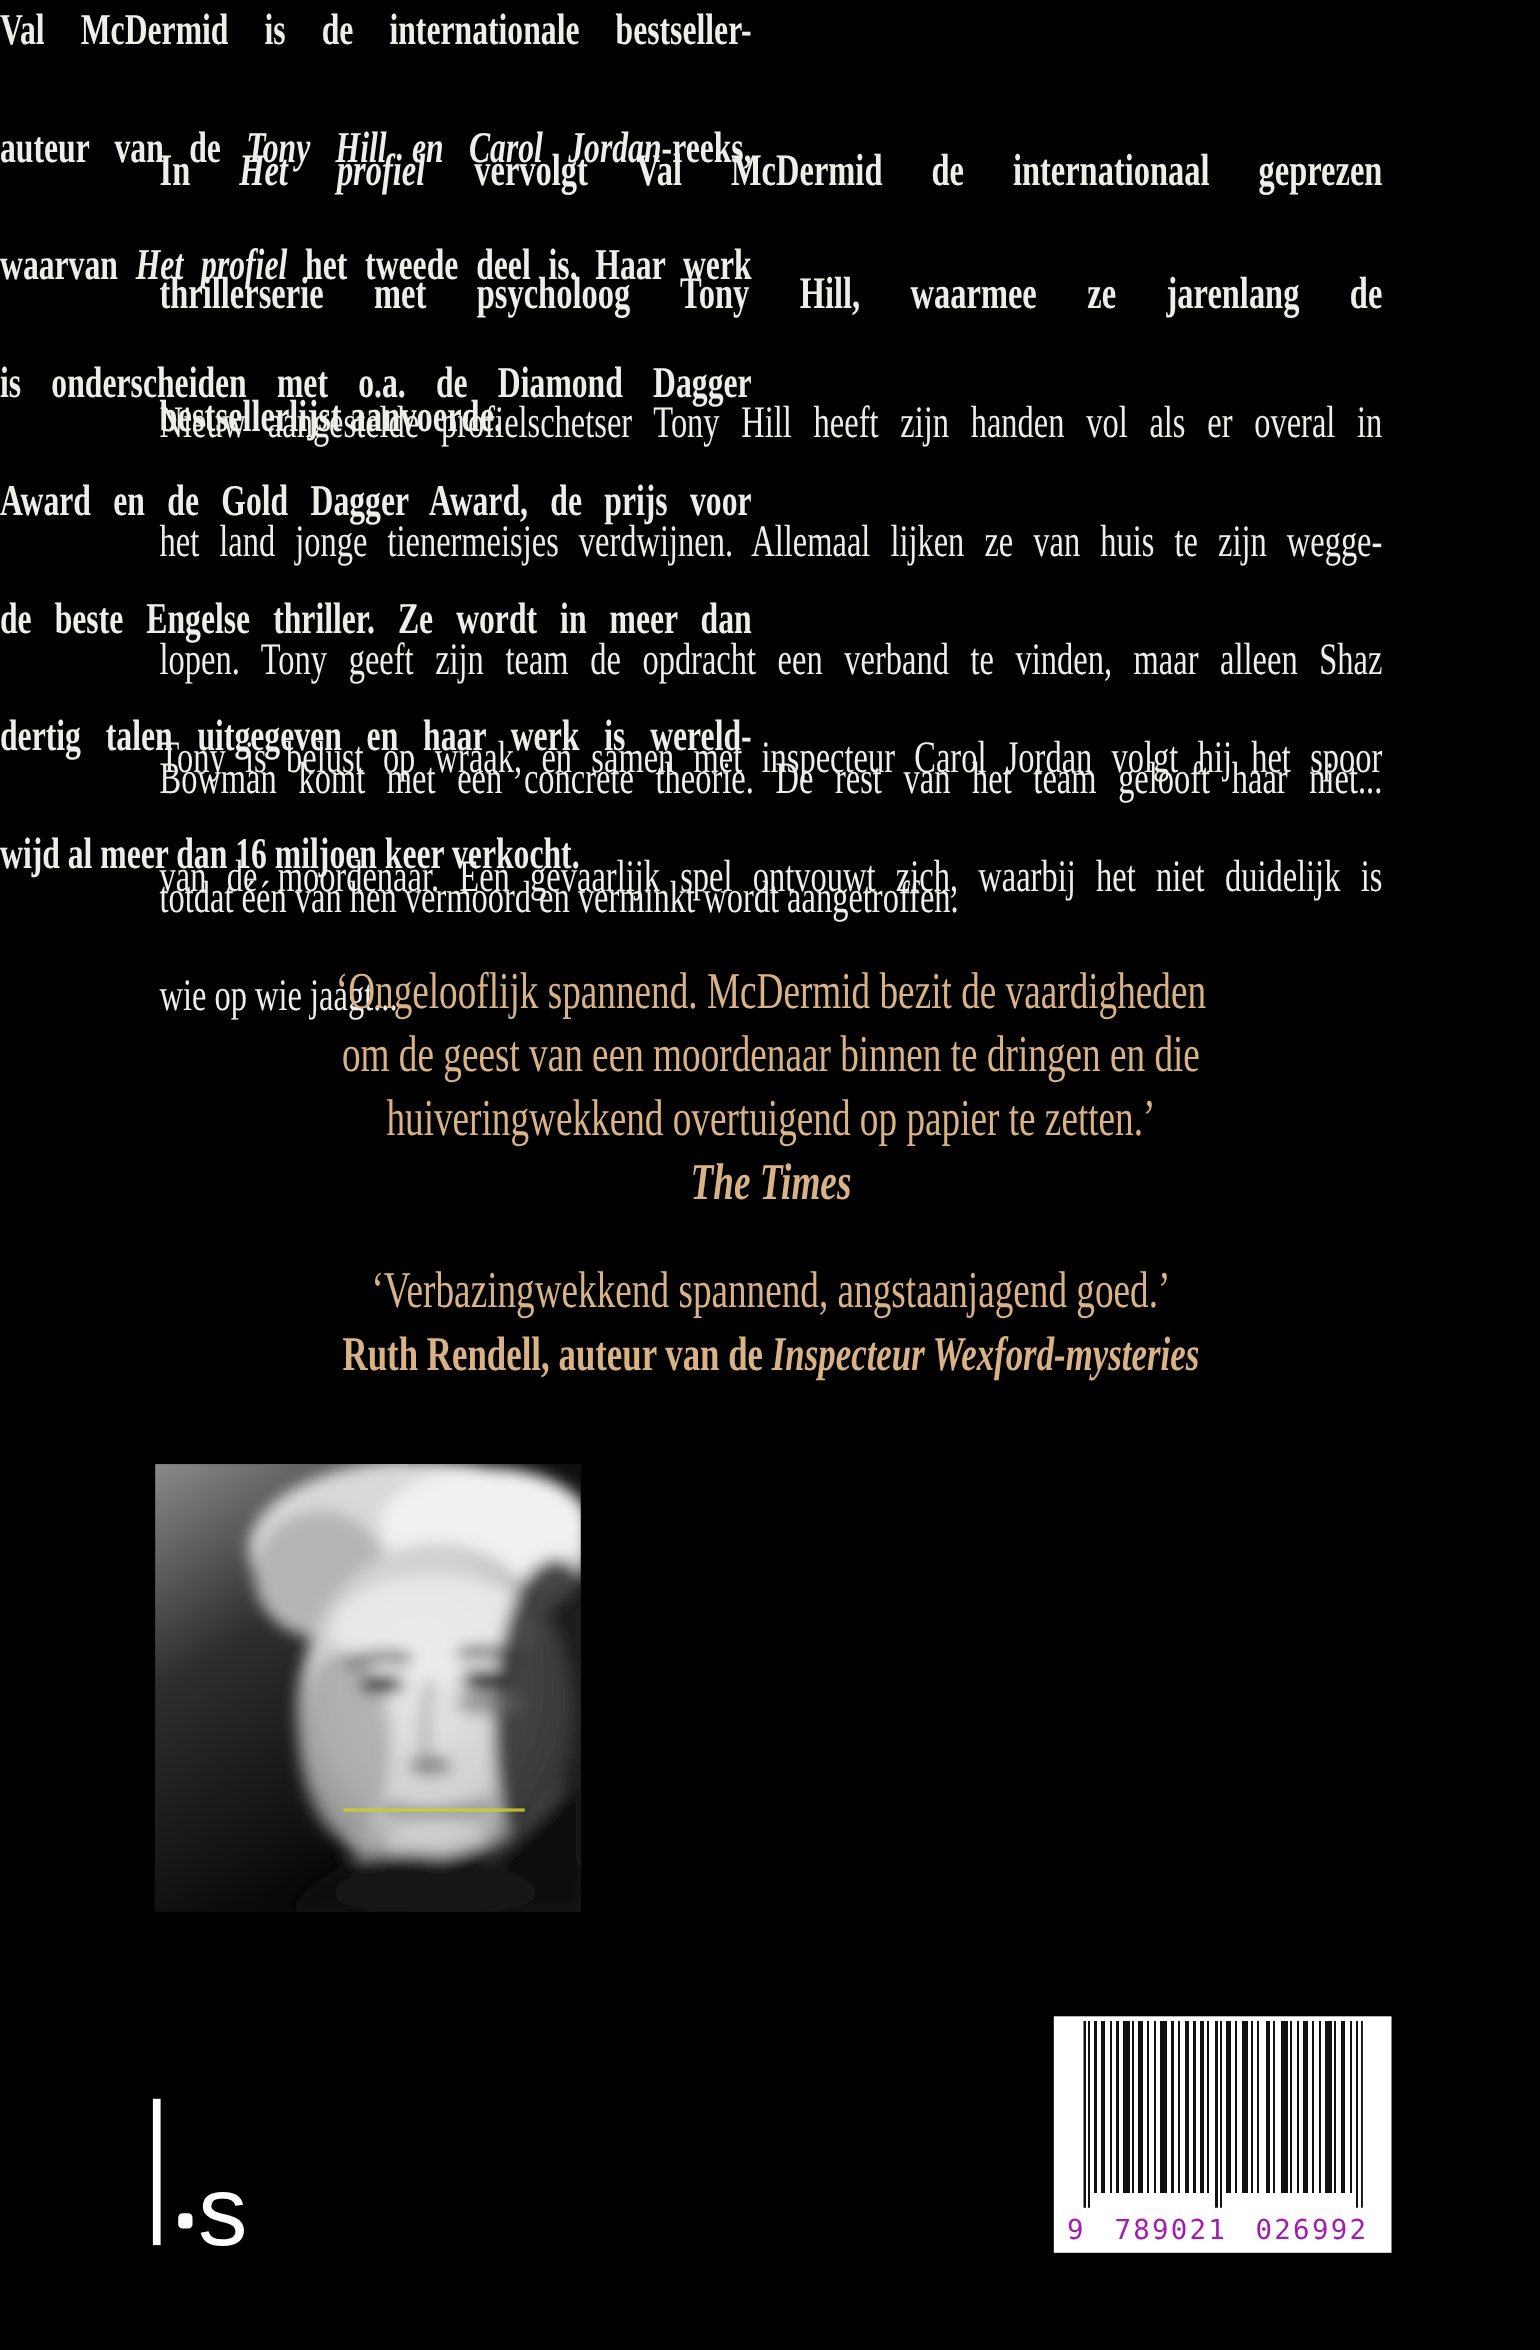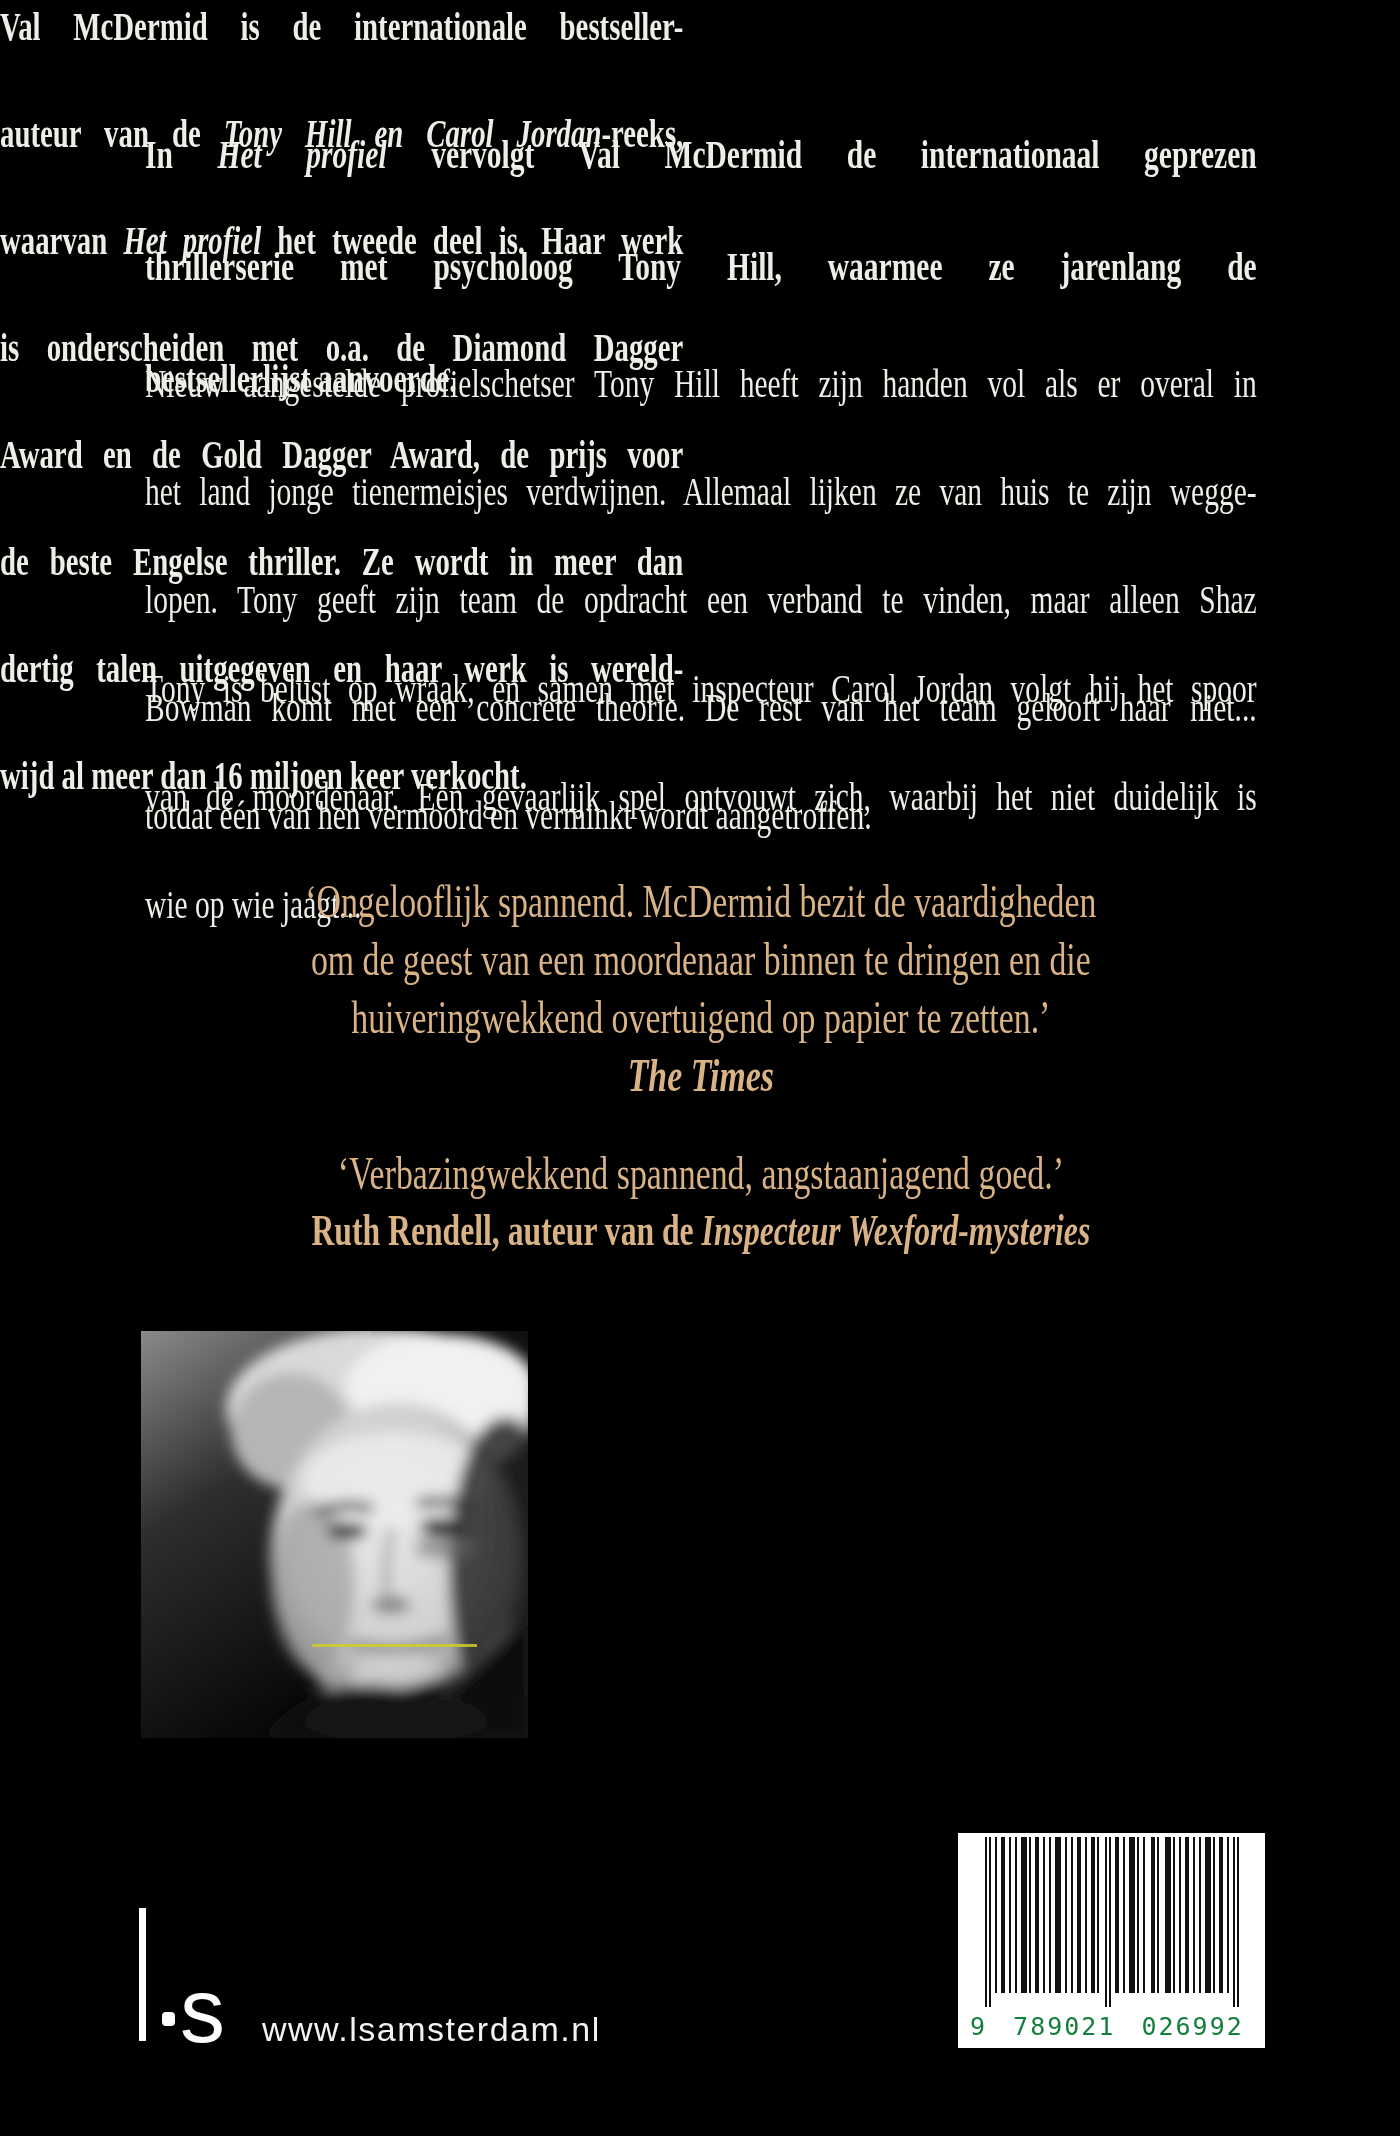--- a/index.html
+++ b/index.html
@@ -70,21 +70,21 @@
 
   #barcode {
     position: absolute; left: 958px; top: 1833px;
     width: 307px; height: 215px; background: #ffffff;
   }
   #barcode svg { position: absolute; left: 27px; top: 4px; }
   .barcode-digits {
     position: absolute; left: 12px; bottom: 7px; width: 288px;
     font-family: "DejaVu Sans Mono", "Liberation Mono", monospace;
     font-size: 25px; letter-spacing: 2px; word-spacing: 9px;
-    color: #15803d; white-space: nowrap;
+    color: #a21caf; white-space: nowrap;
   }
 </style>
 </head>
 <body>
 
 <div class="cover">
 
   <section class="block cond" id="intro">
     <span class="jl"><span>In </span><em>Het profiel</em><span> vervolgt Val McDermid de internationaal geprezen</span></span>
     <span class="jl">thrillerserie met psycholoog Tony Hill, waarmee ze jarenlang de</span>
@@ -173,21 +173,20 @@
     <span class="jl">dertig talen uitgegeven en haar werk is wereld-</span>
     <span class="ll">wijd al meer dan 16 miljoen keer verkocht.</span>
   </section>
 
   <div id="logo">
     <span class="logo-bar"></span>
     <span class="logo-dot"></span>
     <span class="logo-s">s</span>
   </div>
 
-  <div id="website">www.lsamsterdam.nl</div>
 
   <div id="barcode">
     <svg viewBox="0 0 254 163" width="254" height="170" preserveAspectRatio="none" shape-rendering="crispEdges">
       <g fill="#111111">
         <rect x="0" width="2" height="163"></rect>
           <rect x="4" width="2" height="163"></rect>
         <rect x="10" width="2" height="150"></rect>
           <rect x="16" width="4" height="150"></rect>
         <rect x="24" width="2" height="150"></rect>
           <rect x="30" width="2" height="150"></rect>

